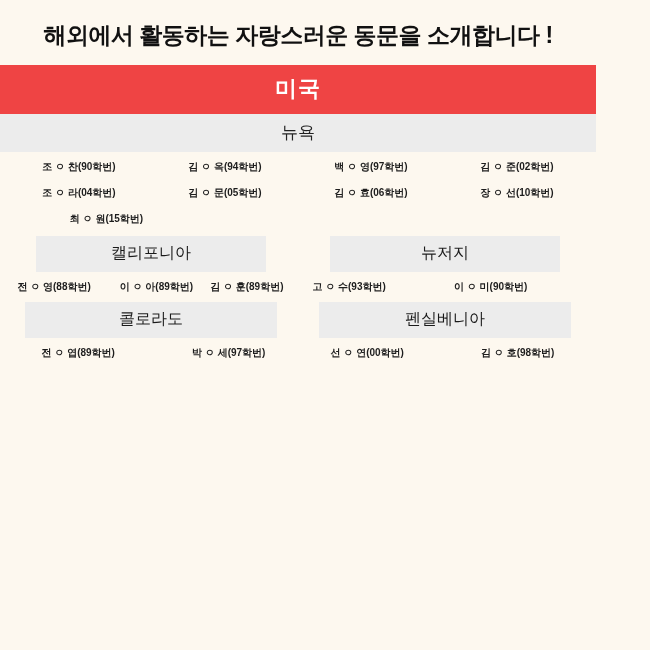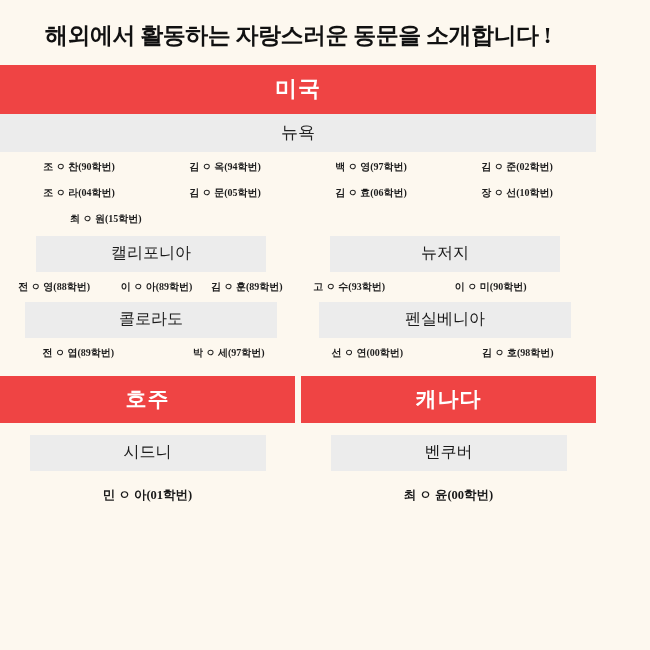--- a/index.html
+++ b/index.html
@@ -12,21 +12,20 @@
     background: #fdf8ef;
     font-family: "Liberation Sans", sans-serif;
     color: #1a1a1a;
     overflow: hidden;
   }
   .page {
     width: 596px;
     height: 650px;
     position: relative;
     background: #fdf8ef;
-    font-family: Liberation Serif, serif;
   }
   .title {
     text-align: center;
     font-size: 23px;
     font-weight: bold;
     letter-spacing: -0.5px;
     padding: 20px 10px 14px 10px;
     color: #111;
   }
   .country-bar {
@@ -198,30 +197,14 @@
         <div class="name">전 ㅇ 엽(89학번)</div>
         <div class="name">박 ㅇ 세(97학번)</div>
       </div>
       <div class="chip-names-cell">
         <div class="name">선 ㅇ 연(00학번)</div>
         <div class="name">김 ㅇ 호(98학번)</div>
       </div>
     </div>
   </div>
 
-  <div class="two-col">
-    <div class="col">
-      <div class="country-bar">호주</div>
-      <div class="city-wrap">
-        <div class="city-bar-small">시드니</div>
-      </div>
-      <div class="single-name">민 ㅇ 아(01학번)</div>
-    </div>
-    <div class="col">
-      <div class="country-bar">캐나다</div>
-      <div class="city-wrap">
-        <div class="city-bar-small">벤쿠버</div>
-      </div>
-      <div class="single-name">최 ㅇ 윤(00학번)</div>
-    </div>
-  </div>
 
 </div>
 
 </body></html>

